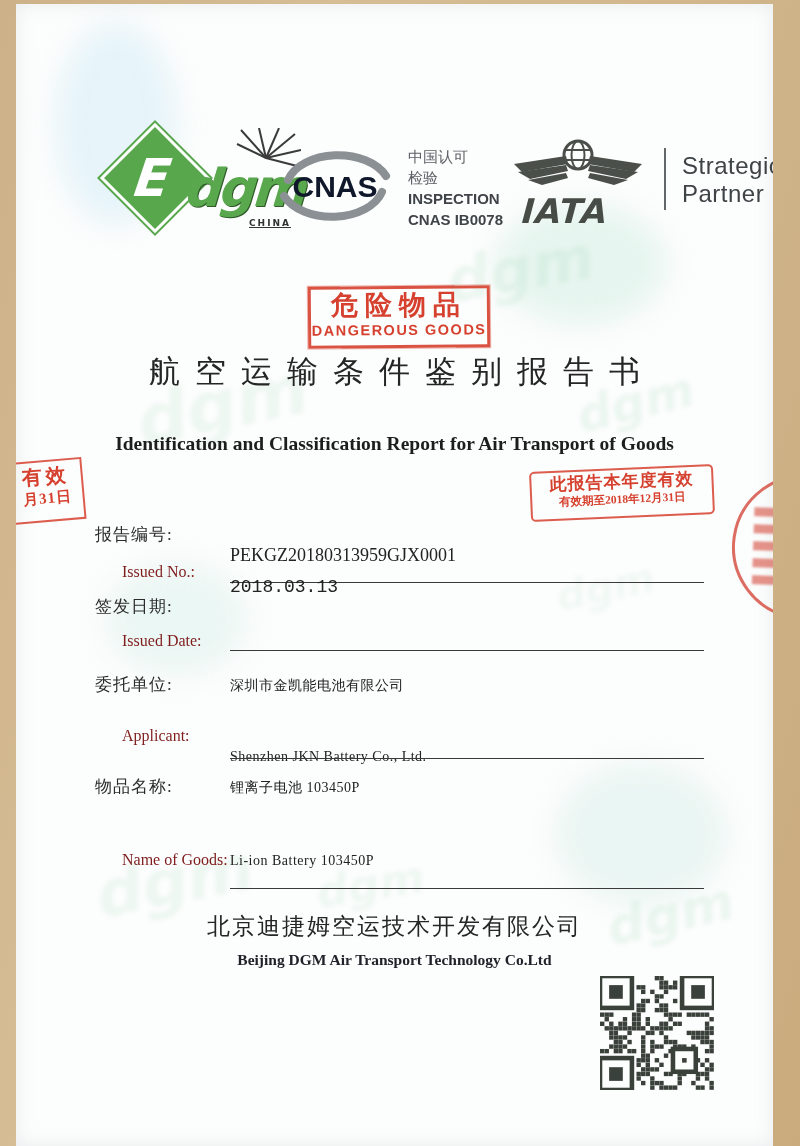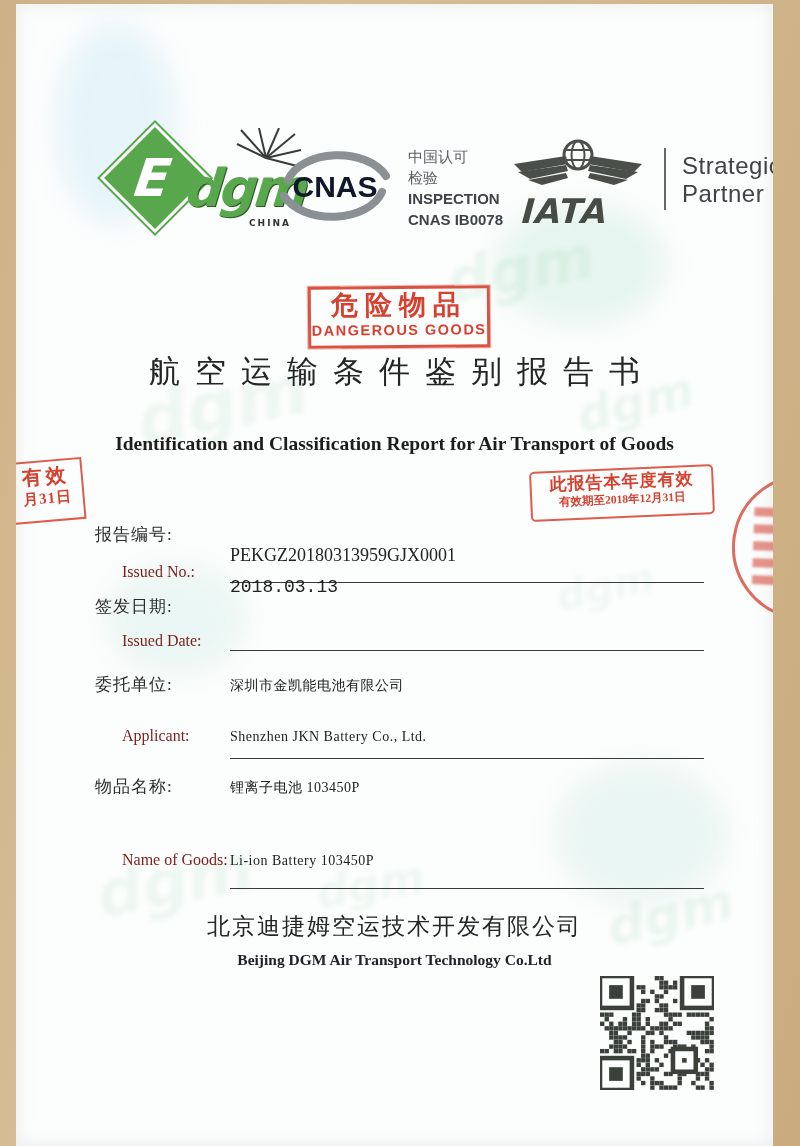--- a/index.html
+++ b/index.html
@@ -30,21 +30,21 @@
     position:absolute;left:24px;top:18px;width:40px;height:52px;color:#fff;
     font:italic 900 52px/52px "DejaVu Sans",sans-serif;transform:skewX(-8deg);
   }
   #dgm-rays{position:absolute;left:120px;top:-6px;}
   #dgm-word{
     position:absolute;left:76px;top:28px;font:italic 900 52px/52px "DejaVu Sans",sans-serif;
     color:#5aa84e;text-shadow:1px 1px 0 #2e5a28;letter-spacing:-3px;transform:skewX(-6deg);
   }
   #dgm-china{
     position:absolute;left:138px;top:84px;font:bold 9px "DejaVu Sans",sans-serif;
-    color:#333;letter-spacing:2px;
+    color:#333;letter-spacing:2px;text-decoration:underline;
   }
   #cnas-logo{position:absolute;left:258px;top:16px;width:122px;height:92px;}
   #cnas-text{
     position:absolute;left:5px;top:32px;width:112px;text-align:center;
     font:bold 30px/30px "Liberation Sans",sans-serif;color:#0f172a;letter-spacing:0px;
   }
   #cnas-cert{position:absolute;left:392px;top:22px;width:130px;color:#4e5357;}
   #cnas-cert div{font:15px/21px "Liberation Sans",sans-serif;color:#5a5f63;}
   #cnas-cert .b{font-weight:bold;color:#3f4448;}
   #iata-logo{position:absolute;left:492px;top:14px;width:140px;height:95px;color:#474c47;}
@@ -224,21 +224,21 @@
     <div class="fld-line" style="top:578px;"></div>
 
     <div class="fld-label-zh" style="top:592px;">签发日期:</div>
     <div class="fld-value" style="top:572px;font-family:Liberation Mono, monospace;">2018.03.13</div>
     <div class="fld-label-en" style="top:627px;">Issued Date:</div>
     <div class="fld-line" style="top:646px;"></div>
 
     <div class="fld-label-zh" style="top:670px;">委托单位:</div>
     <div class="fld-value-sm" style="top:673px;">深圳市金凯能电池有限公司</div>
     <div class="fld-label-en" style="top:722px;">Applicant:</div>
-    <div class="fld-value-sm" style="top:724px;">Shenzhen JKN Battery Co., Ltd.</div>
+    <div class="fld-value-sm" style="top:744px;">Shenzhen JKN Battery Co., Ltd.</div>
     <div class="fld-line" style="top:754px;"></div>
 
     <div class="fld-label-zh" style="top:772px;">物品名称:</div>
     <div class="fld-value-sm" style="top:775px;">锂离子电池 103450P</div>
     <div class="fld-label-en" style="top:846px;">Name of Goods:</div>
     <div class="fld-value-sm" style="top:848px;">Li-ion Battery 103450P</div>
     <div class="fld-line" style="top:884px;"></div>
 
     <div id="issuer-en">Beijing DGM Air Transport Technology Co.Ltd</div>
     <div id="issuer-zh">北京迪捷姆空运技术开发有限公司</div>

